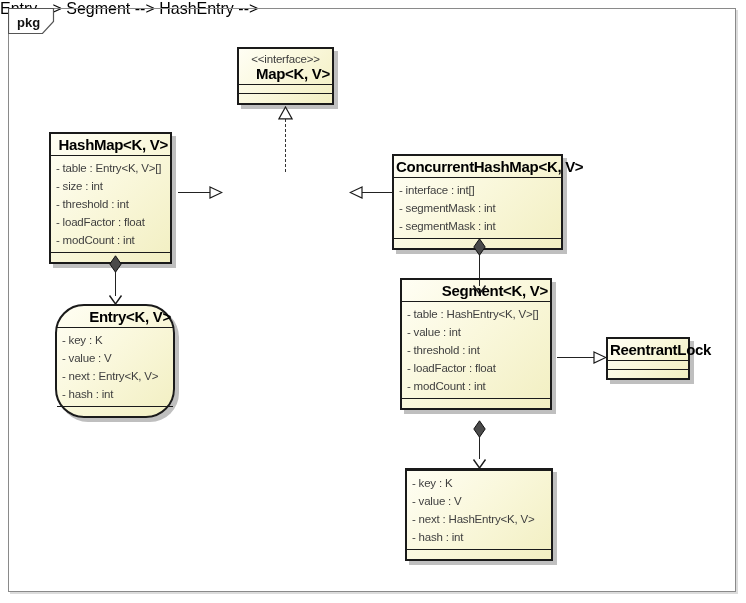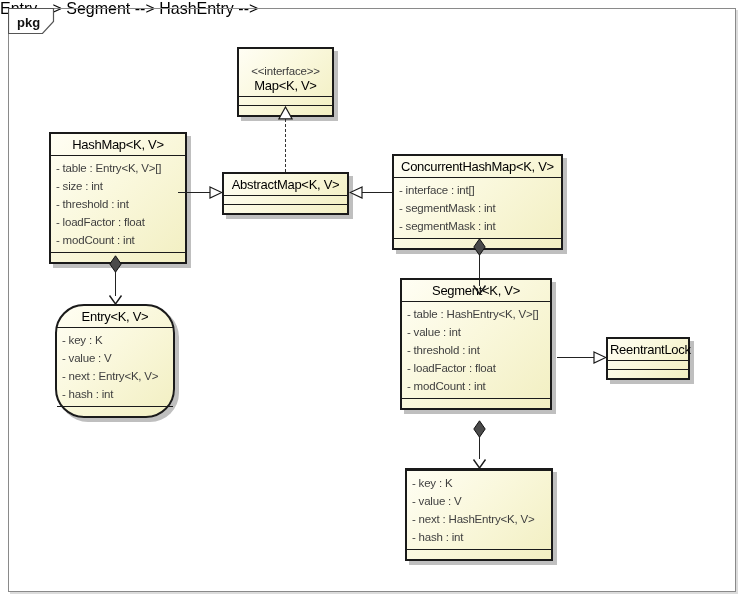--- a/index.html
+++ b/index.html
@@ -3,22 +3,22 @@
 <meta charset="utf-8">
 <style>
   html,body{margin:0;padding:0;background:#ffffff;font-family:"Liberation Sans",sans-serif;}
   .canvas{position:relative;width:746px;height:603px;background:#ffffff;overflow:hidden;outline:1px solid #cfcfcf;}
   
   .frame{position:absolute;left:8px;top:8px;width:726px;height:582px;border:1px solid #8a8a8a;box-shadow:2px 2px 0 #dcdcdc;background:transparent;}
   .pkg-tab{position:absolute;left:8px;top:8px;}
   .pkg-tab text{font-family:"Liberation Sans",sans-serif;font-weight:bold;font-size:13px;fill:#111;}
   
   .uml-class{position:absolute;box-sizing:border-box;border:2px solid #1a1a1a;background:linear-gradient(135deg,#fffef4 0%,#faf8dd 45%,#f2efc2 100%);box-shadow:4px 4px 0 #bfbfbf;}
-  .c-title{padding:3px 2px 2px 2px;text-align:center;font-weight:normal;font-size:13px;letter-spacing:-0.3px;color:#000;white-space:nowrap;line-height:16px;}
-  .c-stereo{text-align:center;font-size:11.5px;font-weight:normal;color:#3c3c3c;letter-spacing:-0.2px;line-height:14px;padding-top:15px;}
+  .c-title{padding:3px 2px 2px 2px;text-align:right;font-weight:bold;font-size:15px;letter-spacing:-0.3px;color:#000;white-space:nowrap;line-height:16px;}
+  .c-stereo{text-align:center;font-size:11.5px;font-weight:normal;color:#3c3c3c;letter-spacing:-0.2px;line-height:14px;padding-top:3px;}
   .c-attrs{border-top:1px solid #1a1a1a;padding:3px 5px 3px 5px;}
   .attr{font-size:11.5px;line-height:18px;letter-spacing:-0.2px;color:#3f3f3f;white-space:nowrap;}
   .c-ops{border-top:1px solid #1a1a1a;height:9px;}
   .c-strip{border-top:1px solid #1a1a1a;height:8px;}
   
   .hline{position:absolute;height:0;border-top:1px solid #222;}
   .vline{position:absolute;width:0;border-left:1px solid #222;}
   .vdash{position:absolute;width:0;border-left:1px dashed #333;}
   .marker{position:absolute;line-height:0;}
 </style>
@@ -36,38 +36,33 @@
 
   
   <div class="uml-class" style="left:237px;top:47px;width:97px;">
     <div class="c-stereo">&lt;&lt;interface&gt;&gt;</div>
     <div class="c-title" style="padding-top:0;">Map&lt;K, V&gt;</div>
     <div class="c-strip"></div>
     <div class="c-strip" style="height:9px;"></div>
   </div>
 
   
-  <div class="uml-class" style="left:49px;top:132px;width:138px;">
+  <div class="uml-class" style="left:49px;top:132px;width:123px;">
     <div class="c-title">HashMap&lt;K, V&gt;</div>
     <div class="c-attrs">
       <div class="attr">- table : Entry&lt;K, V&gt;[]</div>
       <div class="attr">- size : int</div>
       <div class="attr">- threshold : int</div>
       <div class="attr">- loadFactor : float</div>
       <div class="attr">- modCount : int</div>
     </div>
     <div class="c-ops"></div>
   </div>
 
   
-  <div class="uml-class" style="left:222px;top:172px;width:127px;">
-    <div class="c-title">AbstractMap&lt;K, V&gt;</div>
-    <div class="c-strip"></div>
-    <div class="c-strip"></div>
-  </div>
 
   
   <div class="uml-class" style="left:392px;top:146px;width:171px;margin-top:8px;">
     <div class="c-title">ConcurrentHashMap&lt;K, V&gt;</div>
     <div class="c-attrs">
       <div class="attr">- interface : int[]</div>
       <div class="attr">- segmentMask : int</div>
       <div class="attr">- segmentMask : int</div>
     </div>
     <div class="c-ops"></div>

